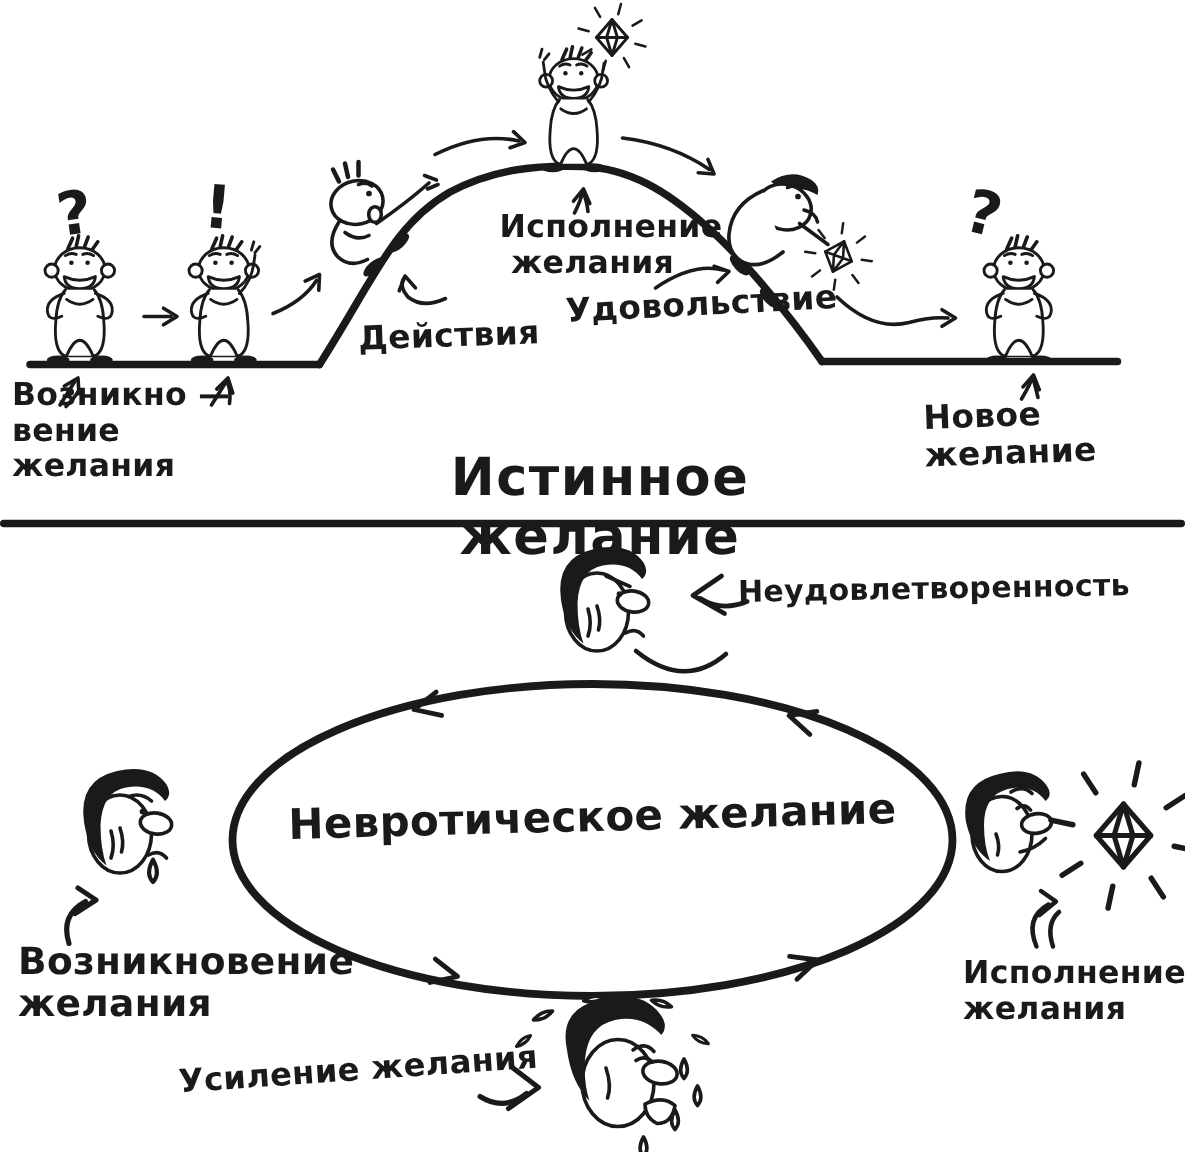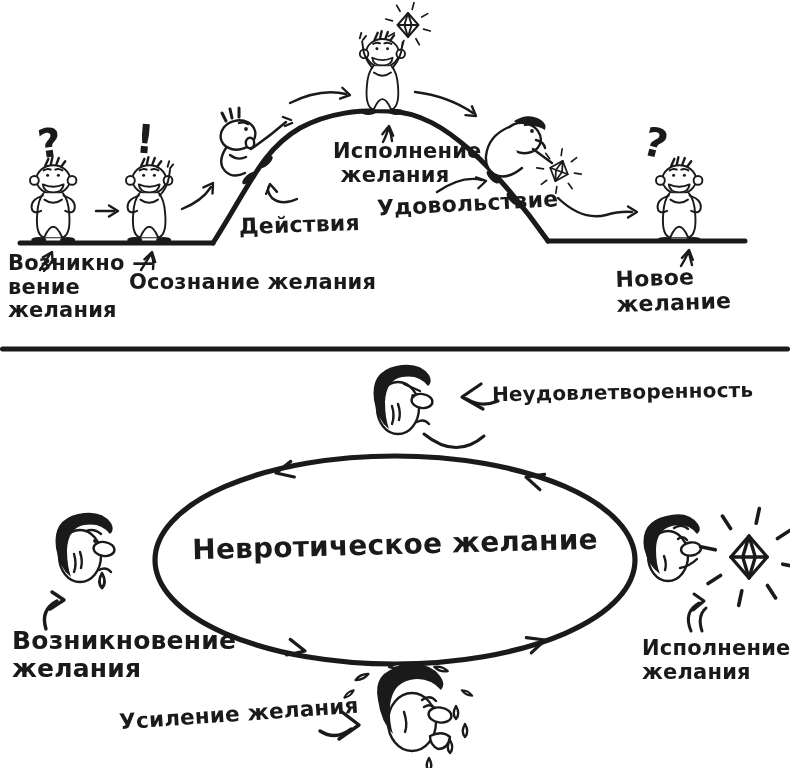--- a/index.html
+++ b/index.html
@@ -246,26 +246,26 @@
     </g>
   </svg>
 
   <div class="glyph" style="left:38px;top:120px;font-size:40px;transform:rotate(-8deg)">?</div>
   <div class="glyph" style="left:136px;top:116px;font-size:40px;transform:rotate(5deg)">!</div>
   <div class="glyph" style="left:644px;top:120px;font-size:40px;transform:rotate(14deg)">?</div>
 
   <div class="lbl" style="left:8px;top:252px;font-size:21px">Возникно —
 вение
 желания</div>
-  <div class="lbl" style="left:129px;top:271px;font-size:21px">Осознание желания</div>
   <div class="lbl" style="left:239px;top:213px;font-size:22px;transform:rotate(-2deg)">Действия</div>
   <div class="lbl" style="left:333px;top:140px;font-size:21px;width:124px;text-align:center">Исполнение
 желания</div>
   <div class="lbl" style="left:377px;top:192px;font-size:22px;transform:rotate(-3deg)">Удовольствие</div>
   <div class="lbl" style="left:616px;top:265px;font-size:22px;transform:rotate(-2deg)">Новое желание</div>
+  <div class="lbl" style="left:215px;top:300px;width:370px;font-size:35px;text-align:center;letter-spacing:1px">Истинное желание</div>
 
   <div class="lbl" style="left:492px;top:381px;font-size:20px;transform:rotate(-1deg)">Неудовлетворенность</div>
   <div class="lbl" style="left:175px;top:529px;width:440px;font-size:28px;text-align:center;transform:rotate(-1.5deg)">Невротическое желание</div>
   <div class="lbl" style="left:12px;top:627px;font-size:25px">Возникновение
 желания</div>
   <div class="lbl" style="left:119px;top:702px;font-size:21.5px;transform:rotate(-4deg)">Усиление желания</div>
   <div class="lbl" style="left:642px;top:637px;font-size:21px">Исполнение
 желания</div>
 </div>
 

